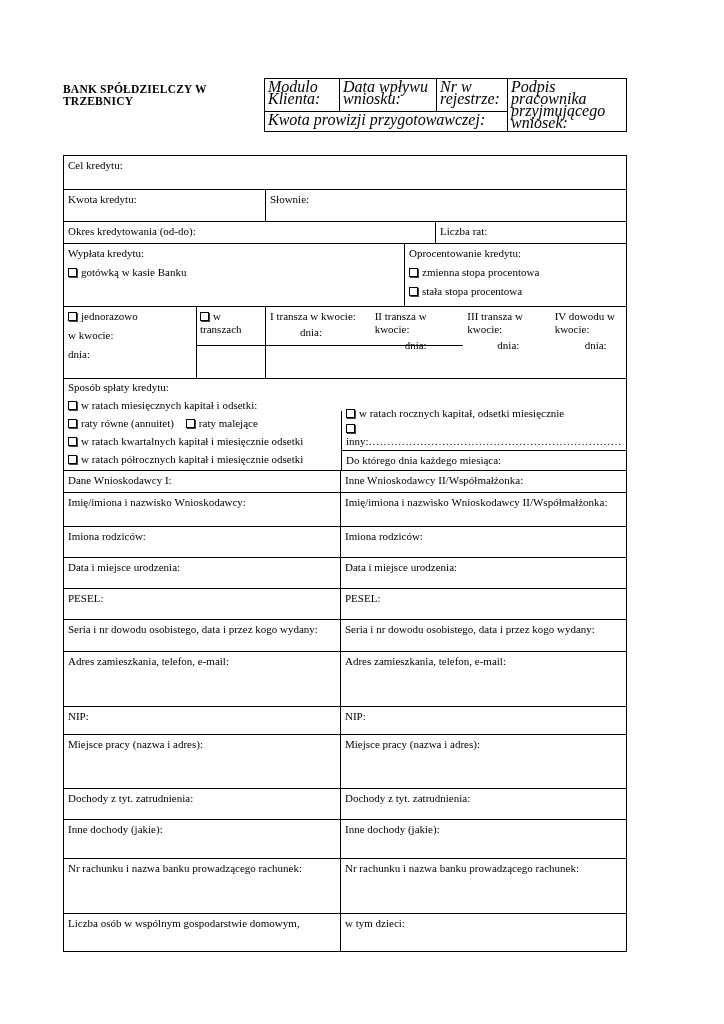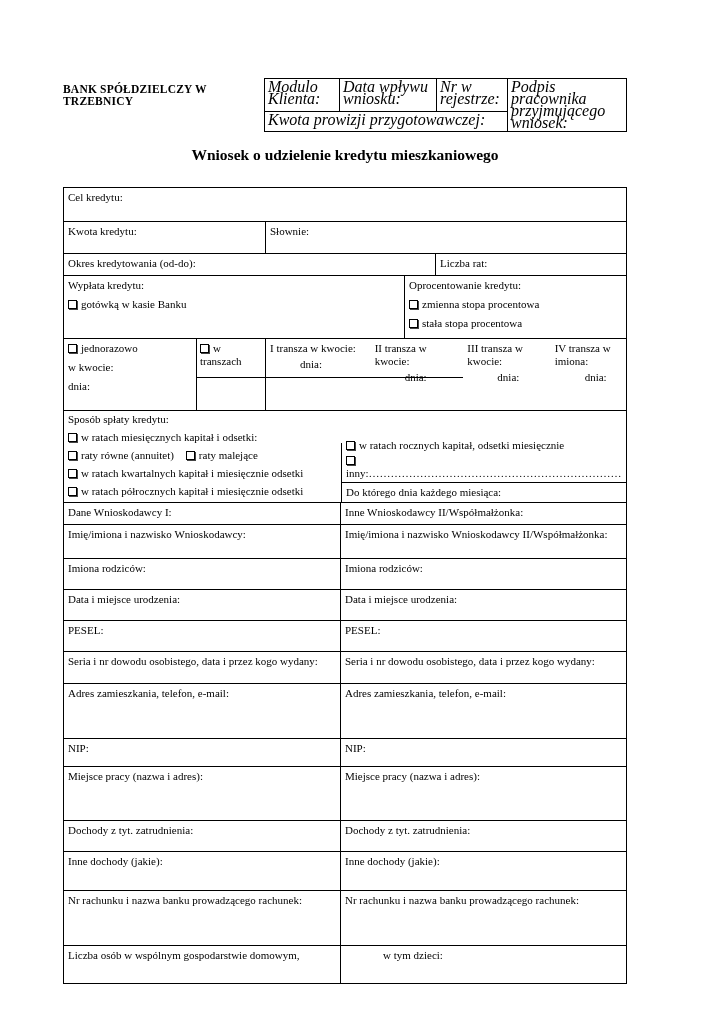--- a/index.html
+++ b/index.html
@@ -19,21 +19,21 @@
   table.header-table td { border:1px solid #000; vertical-align:top; padding:2px 3px; line-height:12px; }
   td.h-r1 { height:30px; }
   td.h-r2 { height:18px; }
 
   
   .title { text-align:center; font-size:15.5px; font-weight:bold; margin-top:13px; line-height:19px; }
 
   
   .form { border:1px solid #000; margin-top:23px; font-size:11px; line-height:13px; }
   .frow { display:flex; border-bottom:1px solid #000; }
-  .frow.last { border-bottom:none;gap:38px; }
+  .frow.last { border-bottom:none; }
   .cell { padding:3px 4px; }
   .br { border-right:1px solid #000; }
   .bold { font-weight:normal; }
 
   .cb {
     display:inline-block; width:9px; height:9px;
     border:1px solid #000; box-shadow:1px 1px 0 #444;
     margin-right:4px; vertical-align:-1px; background:#fff;
   }
   .ln { margin-bottom:6px; }
@@ -86,21 +86,20 @@
           <td class="h-r1" style="width:71px">Nr w rejestrze:</td>
           <td class="h-r1" style="width:119px" rowspan="2">Podpis pracownika przyjmującego wniosek:</td>
         </tr>
         <tr>
           <td class="h-r2" colspan="3">Kwota prowizji przygotowawczej:</td>
         </tr>
       </tbody>
         </table>
     </div>
 
-    <div class="title">Wniosek o udzielenie kredytu mieszkaniowego</div>
 
     <div class="form">
 
       <div class="frow" style="height:34px">
         <div class="cell flex1">Cel kredytu:</div>
       </div>
 
       <div class="frow" style="height:32px">
         <div class="cell br w-kwota-l">Kwota kredytu:</div>
         <div class="cell flex1">Słownie:</div>
@@ -152,21 +151,21 @@
               <div>II transza w kwocie:</div>
               <div class="t-dnia">dnia:</div>
             </div>
           </div>
           <div class="t-sub t-sub-bot">
             <div class="t-half">
               <div>III transza w kwocie:</div>
               <div class="t-dnia">dnia:</div>
             </div>
             <div class="t-half second">
-              <div>IV transza w imiona:</div>
+              <div>IV dowodu w kwocie:</div>
               <div class="t-dnia">dnia:</div>
             </div>
           </div>
         </div>
       </div>
 
       <div class="frow splata">
         <div class="s-left">
           <div class="s-ln bold">Sposób spłaty kredytu:</div>
           <div class="s-ln">

